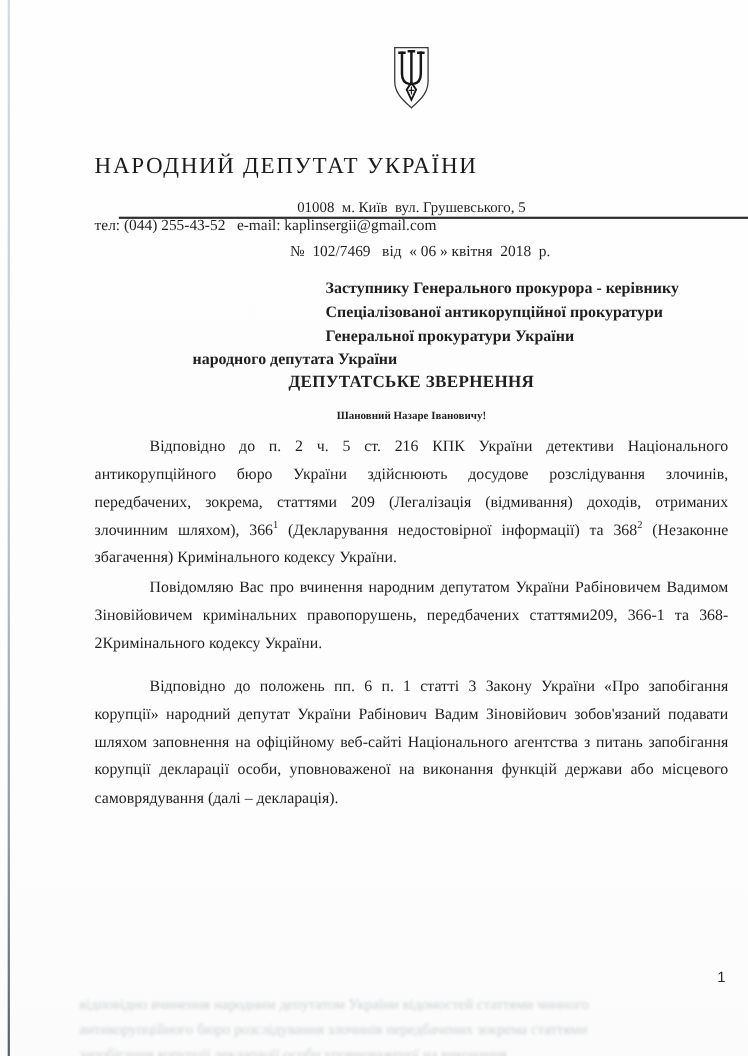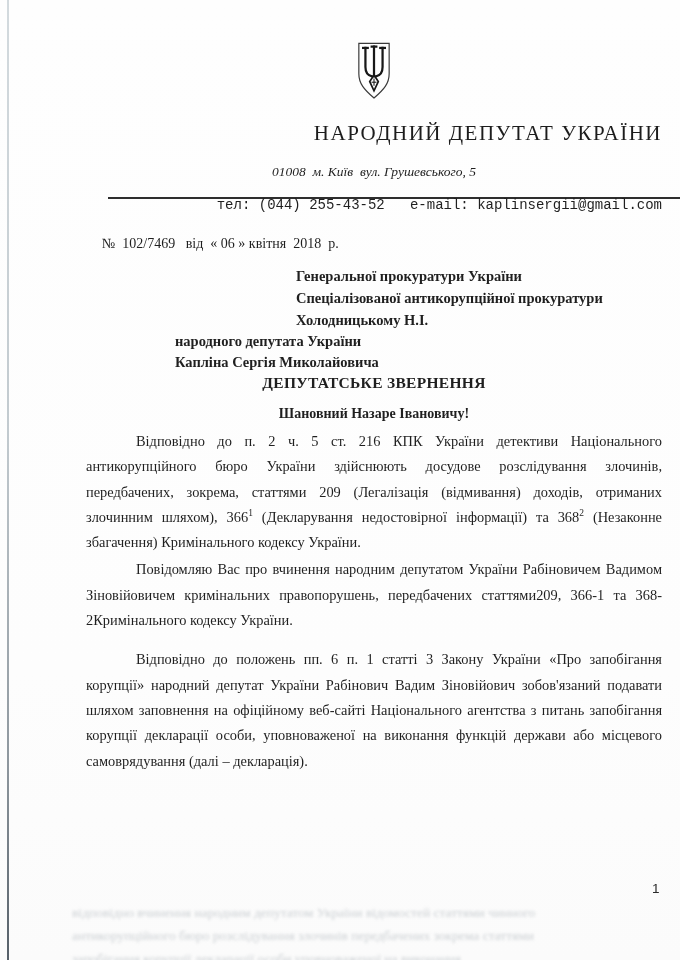--- a/index.html
+++ b/index.html
@@ -16,54 +16,54 @@
   
   .scan-edge {
     position: absolute; left: 7px; top: 0; width: 2px; height: 960px;
     background: linear-gradient(180deg, #d3dade 0%, #c2cacf 45%, #8d969d 80%, #555f68 100%);
   }
   .col {
     position: absolute; left: 86px; top: 0; width: 576px;
   }
   .emblem-wrap { padding-top: 42px; text-align: center; height: 58px; }
   .org-title {
-    margin-top: 21px; text-align: right;
+    margin-top: 38px; text-align: left;
     font-size: 21px; line-height: 24px; letter-spacing: 1.5px;
     color: #1c1c1c; white-space: nowrap;
   }
   .addr-line {
     margin-top: 18px; text-align: center;
-    font-size: 13.5px; line-height: 17px; white-space: pre-wrap; font-style: italic;
+    font-size: 13.5px; line-height: 17px; white-space: pre-wrap;
   }
   .head-rule {
     position: absolute; left: 108px; top: 189px; width: 572px; height: 2px;
     background: #2e2e2e; border: none;
   }
   .contact-line {
-    margin-top: 16px; text-align: right;
-    font-size: 14px; line-height: 18px; white-space: pre-wrap; font-family: Liberation Mono, monospace;
+    text-align: left;
+    font-size: 14px; line-height: 18px; white-space: pre-wrap;
   }
   .ref-line {
-    margin-top: 21px; margin-left: 16px;
-    font-size: 14px; line-height: 18px; white-space: pre-wrap;
+    margin-top: 6px; margin-left: 16px;
+    font-size: 14px; line-height: 18px; white-space: pre-wrap; text-align: center;
   }
   .recipient-block { margin-top: 12px; margin-left: 210px; font-size: 14.5px; line-height: 22px; }
   .sender-block   { margin-top: 0;    margin-left: 89px; font-size: 14.5px; line-height: 21px; }
   .b { font-weight: bold; }
   .doc-title {
     text-align: center; font-weight: bold;
     font-size: 15.5px; line-height: 19px; letter-spacing: 0.3px;
   }
   .doc-subtitle {
     margin-top: 2px; text-align: center; font-weight: bold;
     font-size: 14px; line-height: 20.5px;
   }
   .salutation {
     margin-top: 12px; text-align: center; font-weight: bold;
-    font-size: 14px; line-height: 19px;
+    font-size: 10px; line-height: 19px;
   }
   .para {
     margin: 0; text-align: justify; text-indent: 50px;
     font-size: 14.4px; line-height: 25.3px;
   }
   .para.p1 { margin-top: 6px; }
   .para.p2 { margin-top: 2px; }
   .para.p3 { margin-top: 14px; }
   .para sup { font-size: 9.5px; line-height: 0; vertical-align: 6px; }
   .page-number {
@@ -111,28 +111,27 @@
 
     <div class="org-title">НАРОДНИЙ ДЕПУТАТ УКРАЇНИ</div>
 
     <div class="addr-line">01008  м. Київ  вул. Грушевського, 5</div>
 
     <div class="contact-line">тел: (044) 255-43-52   e-mail: kaplinsergii@gmail.com</div>
 
     <div class="ref-line">№  102/7469   від  « 06 » квітня  2018  р.</div>
 
     <div class="recipient-block">
+      <div class="b">Заступнику Генерального прокурора - керівнику</div>
+      <div class="b">Спеціалізованої антикорупційної прокуратури</div>
       <div class="b">Генеральної прокуратури України</div>
-      <div class="b">Спеціалізованої антикорупційної прокуратури</div>
-      <div class="b">Холодницькому Н.І.</div>
     </div>
 
     <div class="sender-block">
       <div class="b">народного депутата України</div>
-      <div class="b">Капліна Сергія Миколайовича</div>
     </div>
 
     <div class="doc-title">ДЕПУТАТСЬКЕ ЗВЕРНЕННЯ</div>
 
 
     <div class="salutation">Шановний Назаре Івановичу!</div>
 
     <p class="para p1"><span>Відповідно до п. 2 ч. 5 ст. 216 КПК України детективи Національного антикорупційного бюро України здійснюють досудове розслідування злочинів, передбачених, зокрема, статтями 209 (Легалізація (відмивання) доходів, отриманих злочинним шляхом), 366</span><sup>1</sup><span> (Декларування недостовірної інформації) та 368</span><sup>2</sup><span> (Незаконне збагачення) Кримінального кодексу України.</span></p>
 
     <p class="para p2">Повідомляю Вас про вчинення народним депутатом України Рабіновичем Вадимом Зіновійовичем кримінальних правопорушень, передбачених статтями209, 366-1 та 368-2Кримінального кодексу України.</p>

